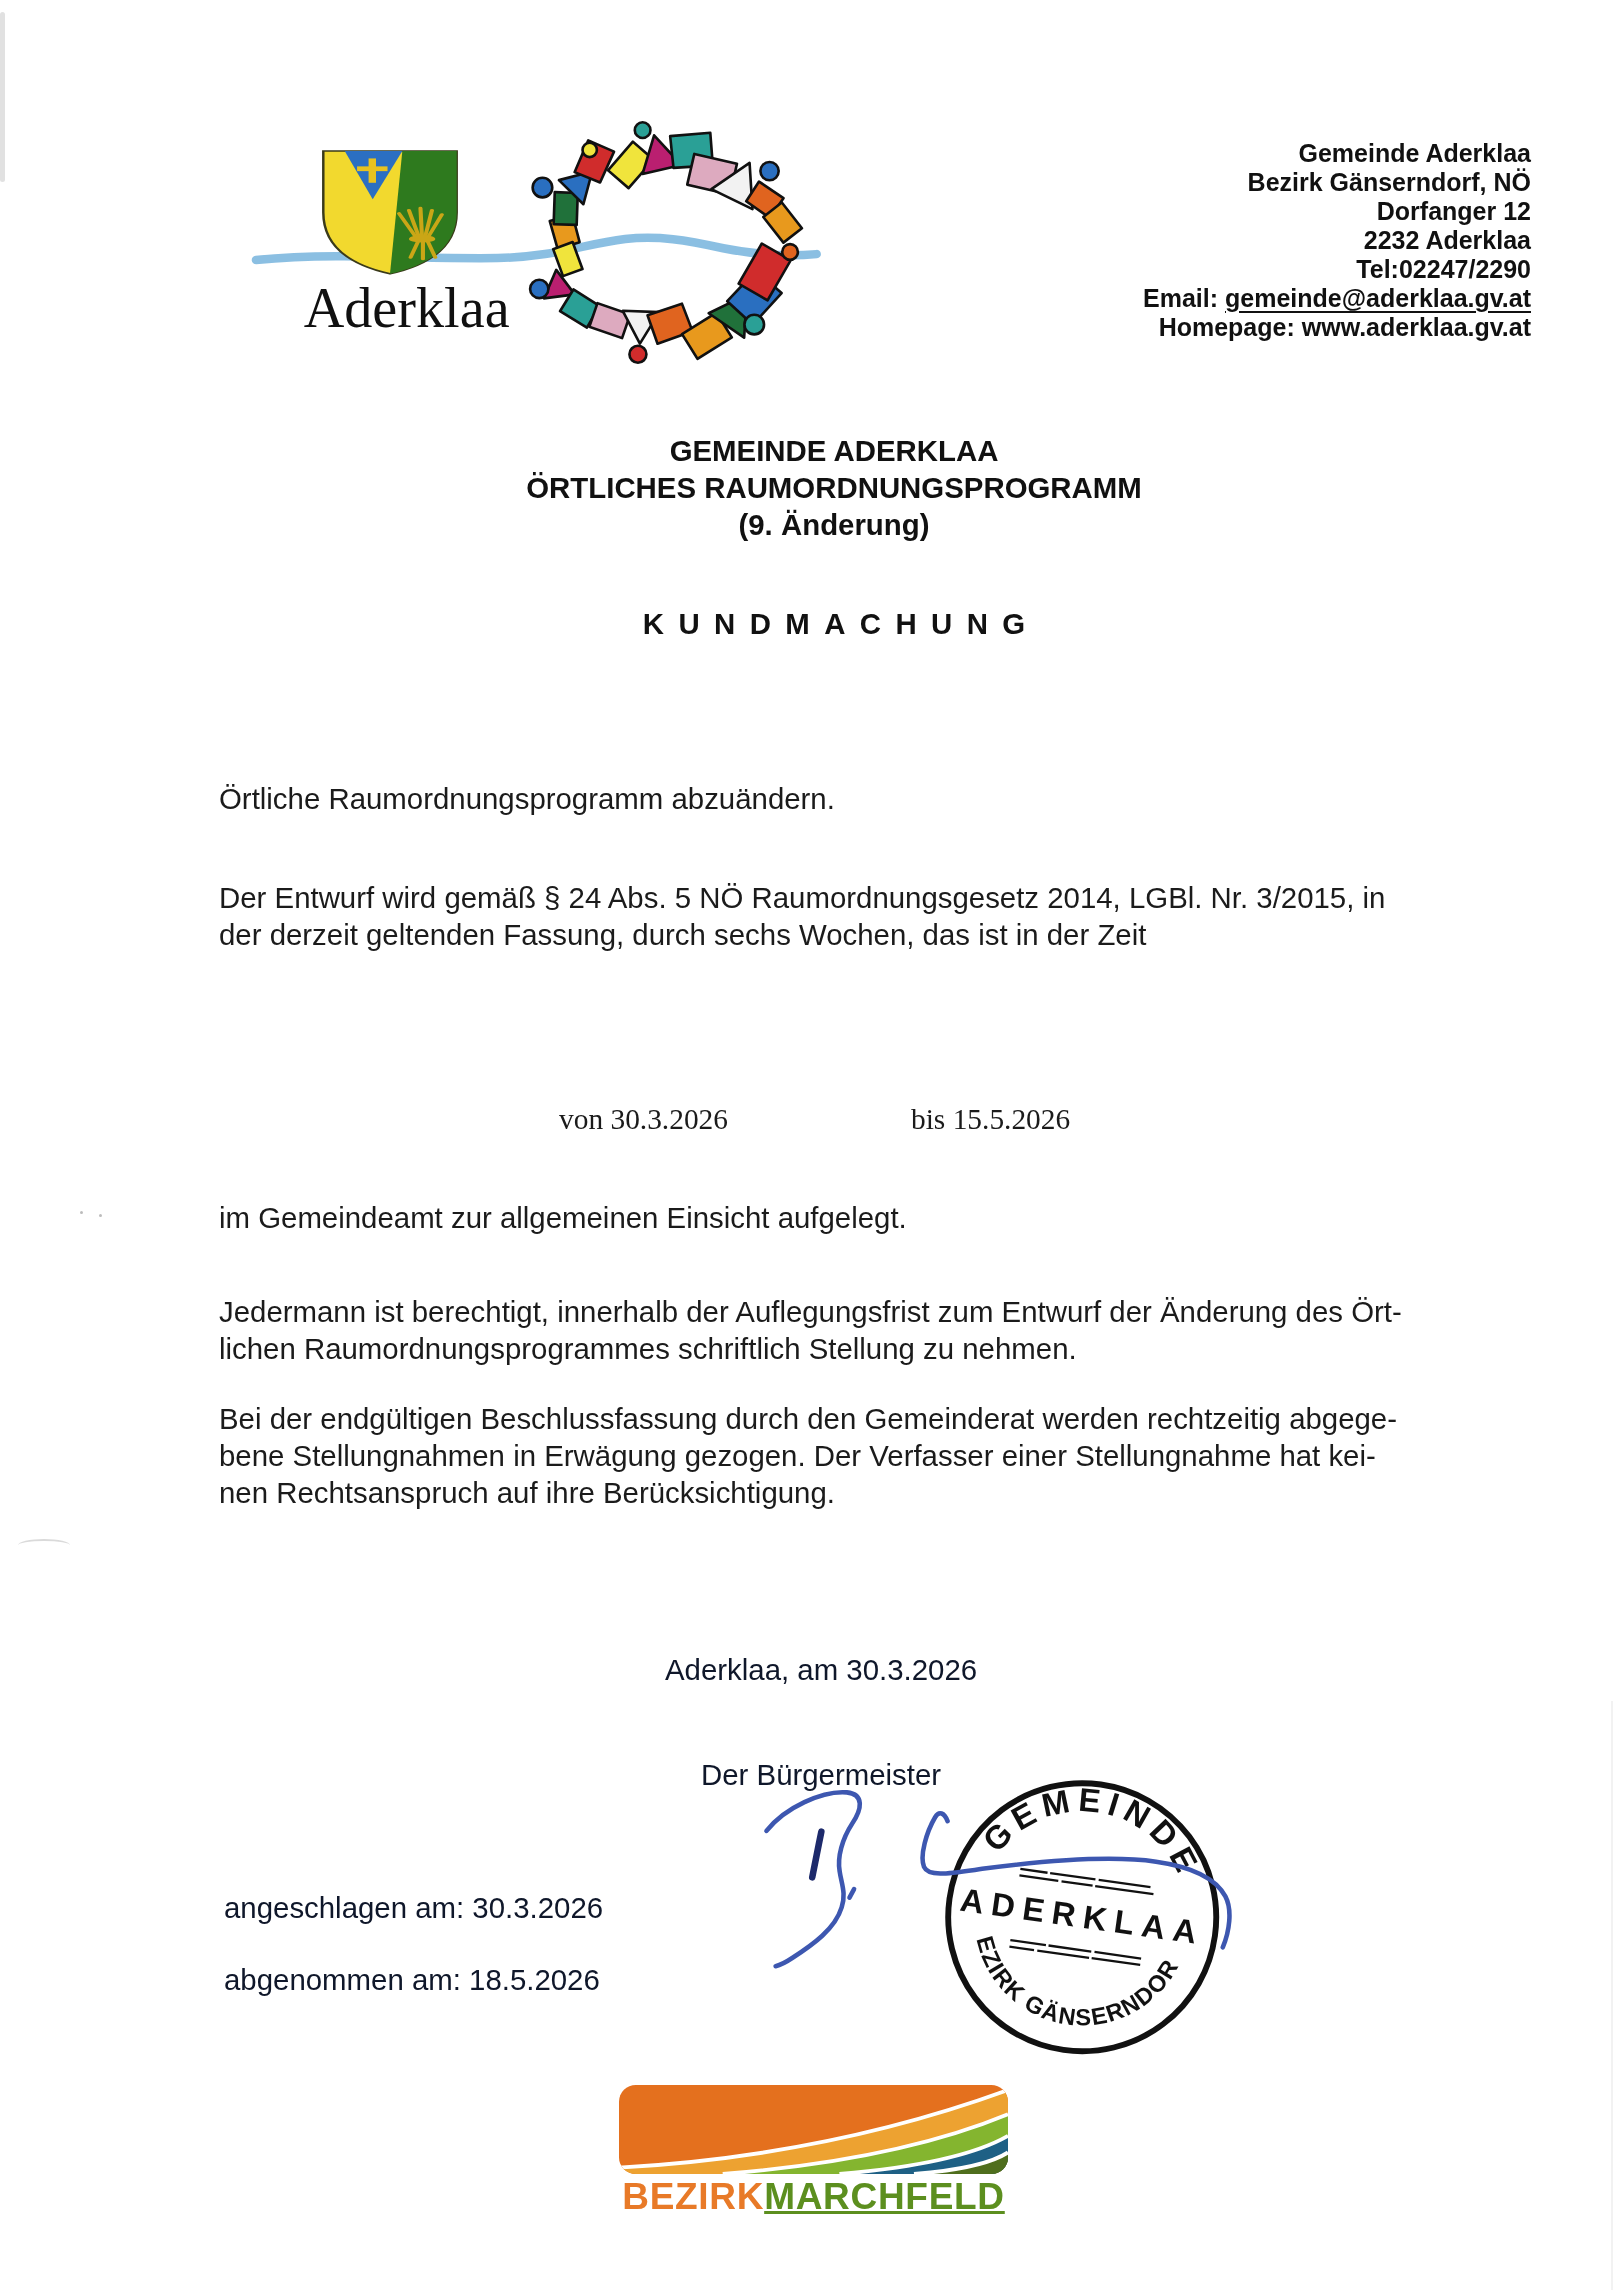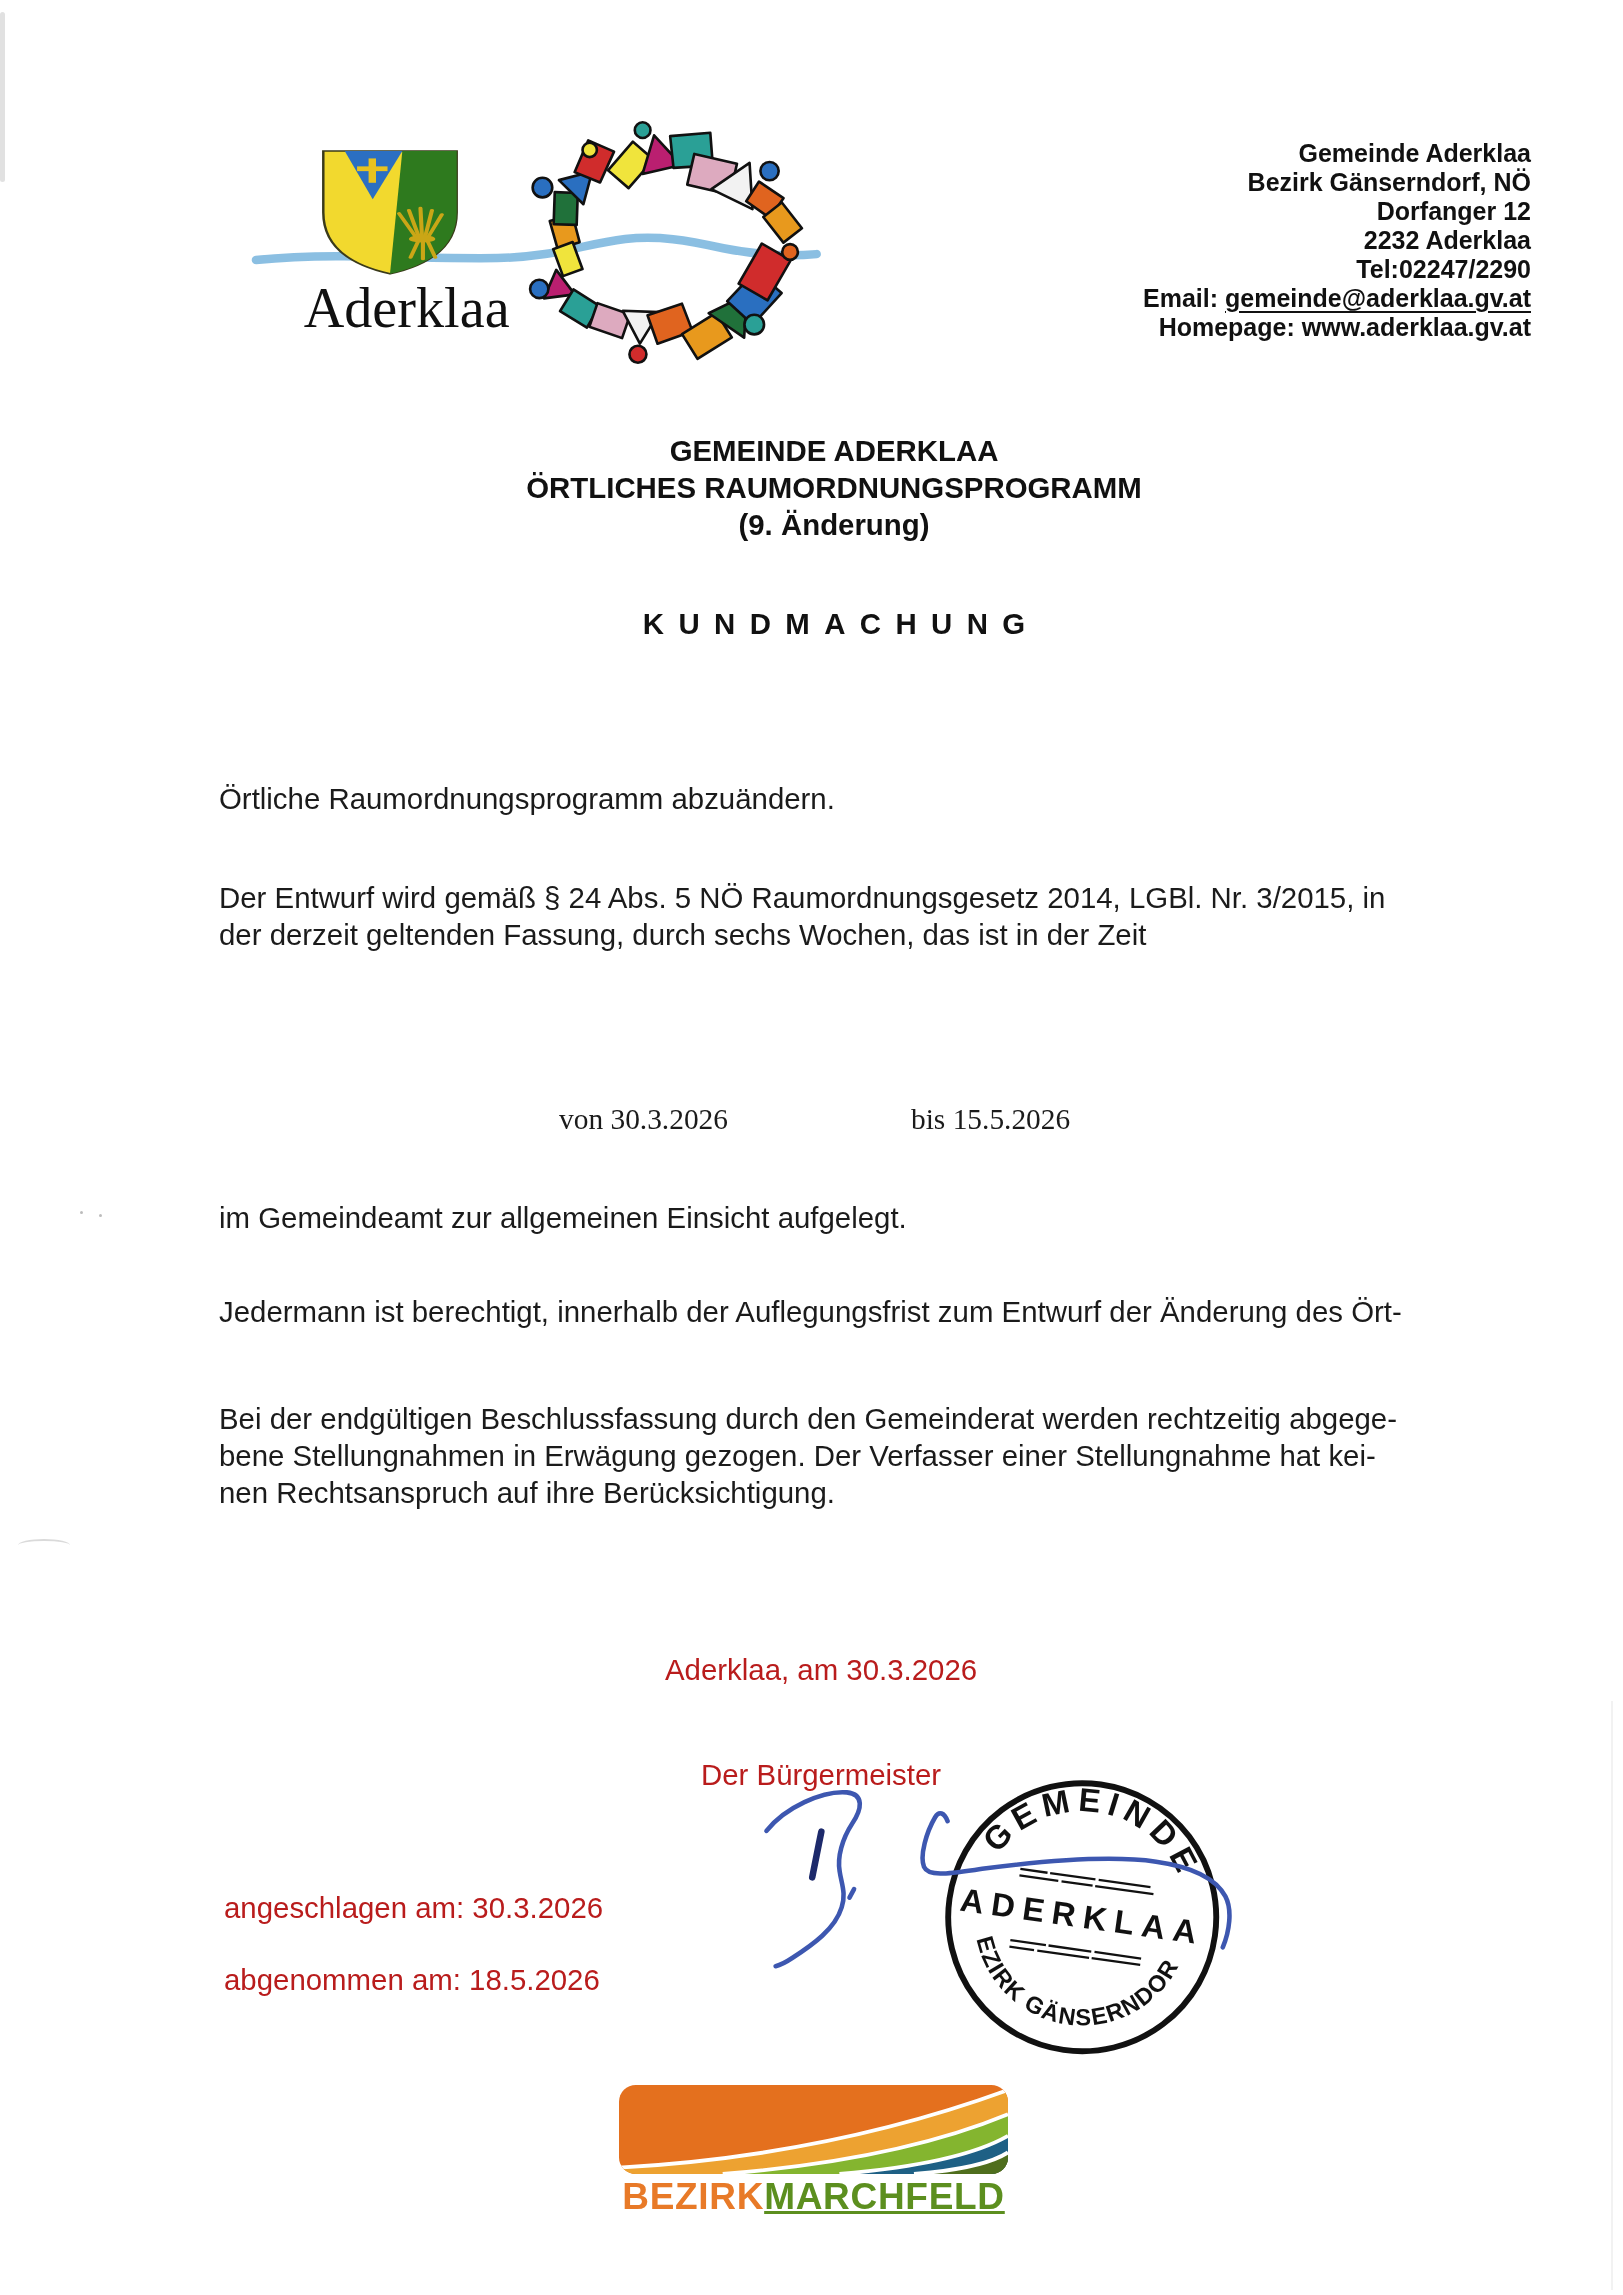--- a/index.html
+++ b/index.html
@@ -27,21 +27,21 @@
   }
   .announcement{letter-spacing:14.4px;text-indent:14.4px;}
   
   .para{
     position:absolute;left:219px;width:1269px;
     font-size:29.4px;line-height:37px;color:#1b1b1b;white-space:nowrap;
   }
   .dates-row{position:absolute;left:219px;width:1269px;height:39px;font-size:29.4px;}
   .dates-row .from{position:absolute;left:340px;}
   .dates-row .to{position:absolute;left:692px;}
-  .closing-line{position:absolute;font-size:29.4px;color:#b91c1c;white-space:nowrap;}
+  .closing-line{position:absolute;font-size:29.4px;color:#0f172a;white-space:nowrap;}
   
   .stamp-sig-svg{position:absolute;left:739px;top:1760px;}
   
   .brand-svg{position:absolute;left:619px;top:2085px;}
   .brand-wordmark{
     position:absolute;left:619px;top:2176px;width:389px;
     display:flex;justify-content:center;align-items:baseline;
     font-size:37px;font-weight:bold;letter-spacing:0.7px;white-space:nowrap;
   }
   .brand-wordmark .region{color:#e87a28;}
@@ -188,20 +188,21 @@
     <span class="from">von 30.3.2026</span>
     <span class="to">bis 15.5.2026</span>
   </div>
 
   <div class="para" style="top:1199px;">
     <div>im Gemeindeamt zur allgemeinen Einsicht aufgelegt.</div>
   </div>
 
   <div class="para" style="top:1293px;">
     <div>Jedermann ist berechtigt, innerhalb der Auflegungsfrist zum Entwurf der Änderung des Ört-</div>
+    <div>lichen Raumordnungsprogrammes schriftlich Stellung zu nehmen.</div>
   </div>
 
   <div class="para" style="top:1400px;">
     <div>Bei der endgültigen Beschlussfassung durch den Gemeinderat werden rechtzeitig abgege-</div>
     <div>bene Stellungnahmen in Erwägung gezogen. Der Verfasser einer Stellungnahme hat kei-</div>
     <div>nen Rechtsanspruch auf ihre Berücksichtigung.</div>
   </div>
 
   <div class="closing-line" style="left:665px;top:1653px;">Aderklaa, am 30.3.2026</div>
   <div class="closing-line" style="left:701px;top:1758px;">Der Bürgermeister</div>

